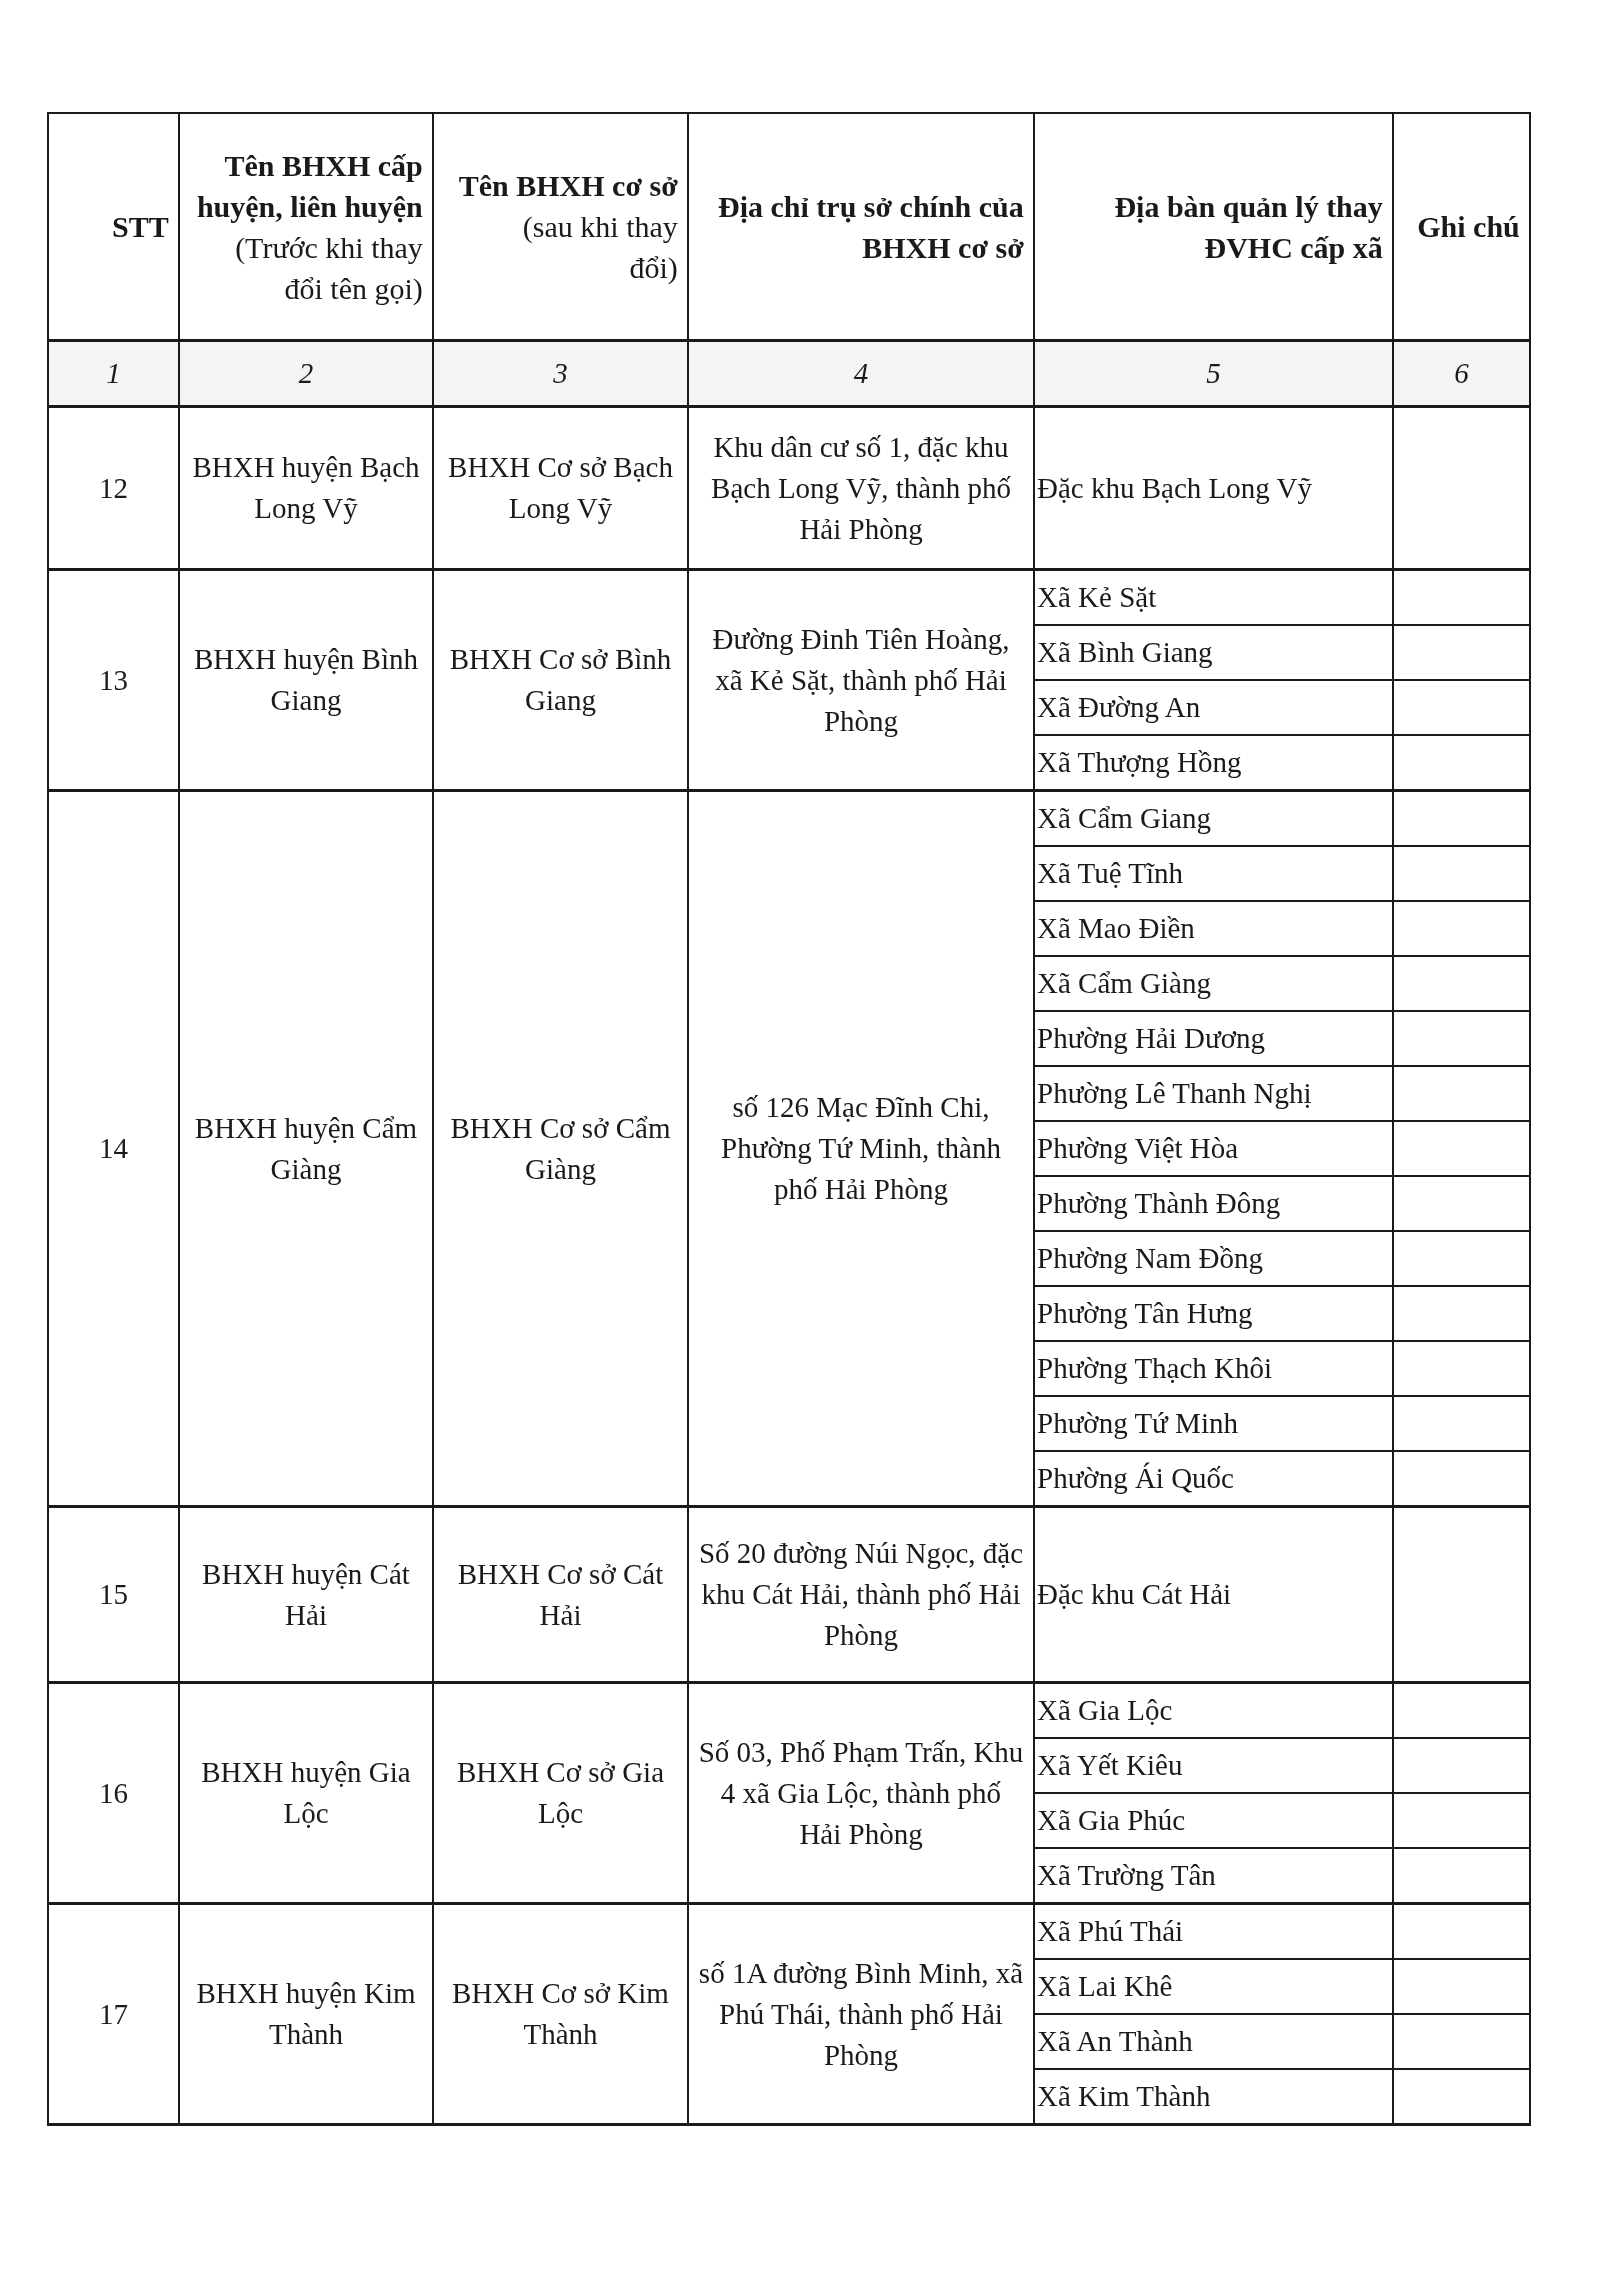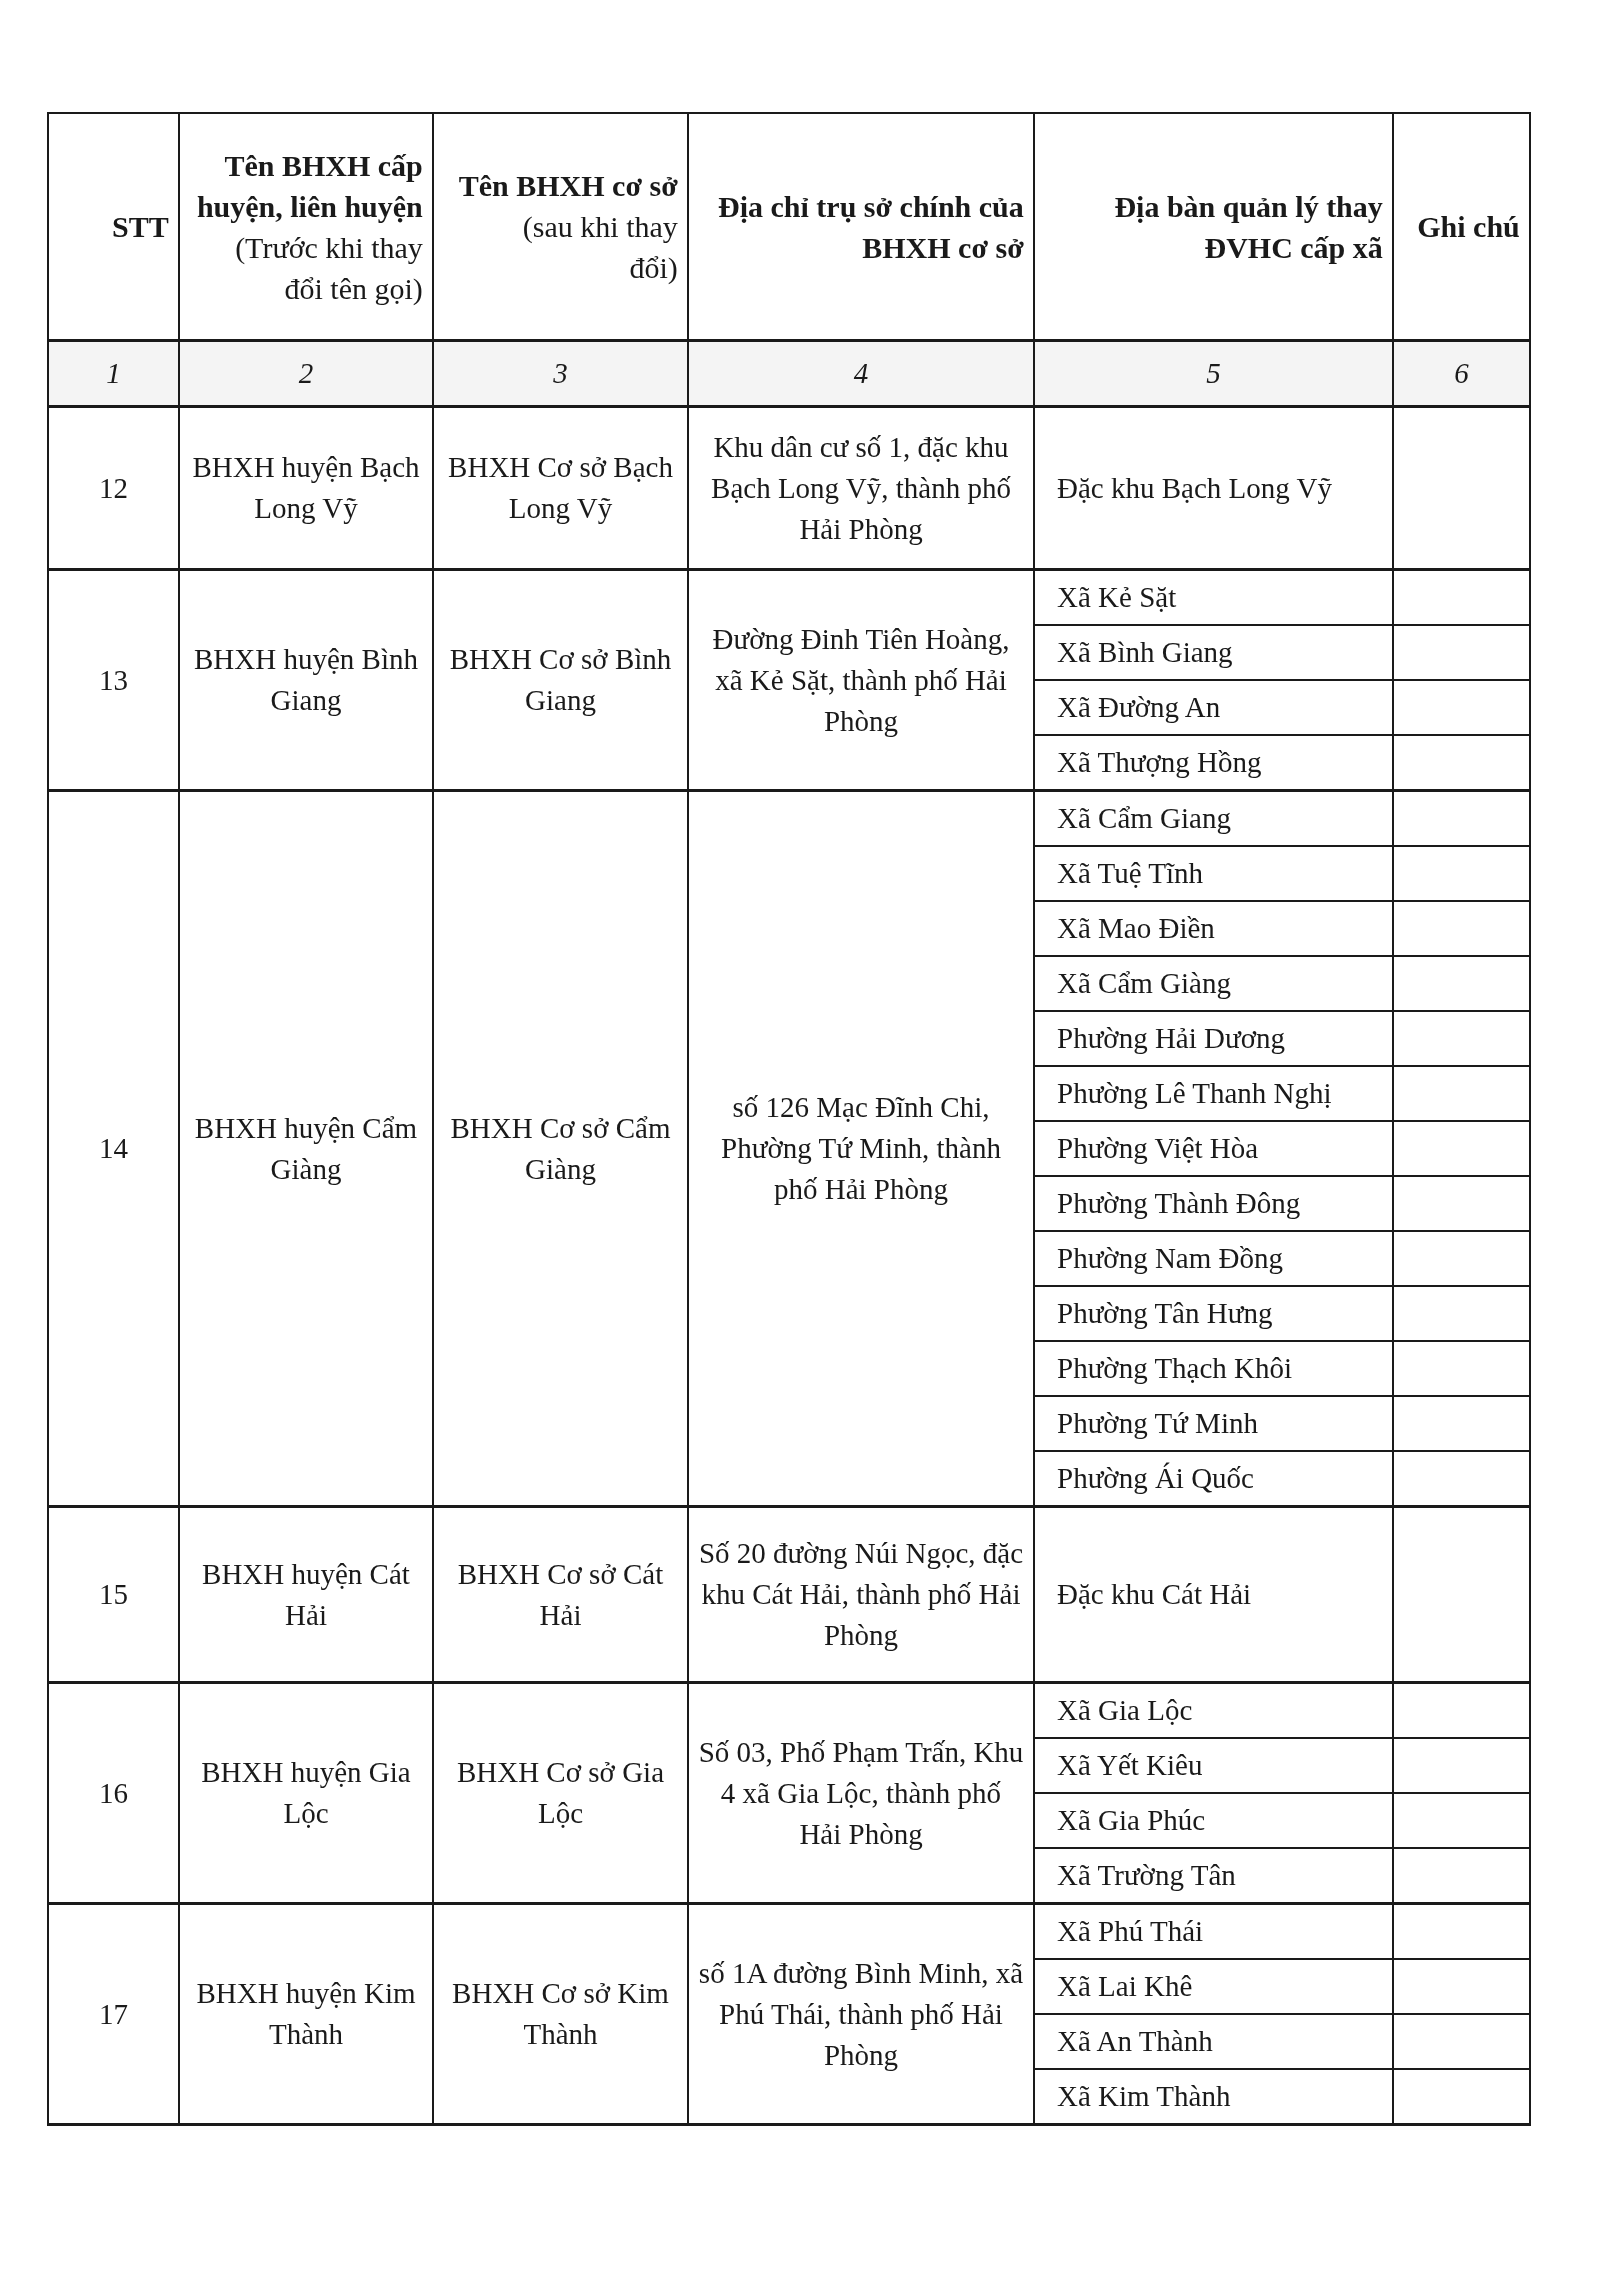--- a/index.html
+++ b/index.html
@@ -7,21 +7,21 @@
          font-family:"Liberation Serif","DejaVu Serif",serif; color:#1a1a1a; }
   #doc { position:absolute; left:47px; top:112px; width:1482px; }
   table { border-collapse:collapse; width:1482px; table-layout:fixed; }
   td, th { border:2px solid #1a1a1a; padding:0 9.2px; vertical-align:middle; }
   th { font-weight:bold; font-size:30px; line-height:41px; text-align:right; height:225px; }
   th .sub { font-weight:normal; display:block;margin-left:24px; }
   tr.nums td { height:63px; font-style:italic; font-size:29px; text-align:center; background:#f4f4f4; }
   tr.nums td, tr.group-start td { border-top-width:3.3px; }
   td { font-size:29px; line-height:41px; }
   td.c { text-align:center; }
-  td.l { text-align:left; padding-left:22px; }
+  td.l { text-align:left; padding-left:2px; }
   td.sub { height:53px;margin-left:14px; }
   td.single { height:160px; }
   td.single-tall { height:173px;font-family:Liberation Serif, serif; }
   table { border-bottom:3.3px solid #1a1a1a; }
 </style>
 </head>
 <body>
 
 <div id="doc">
   <table>

